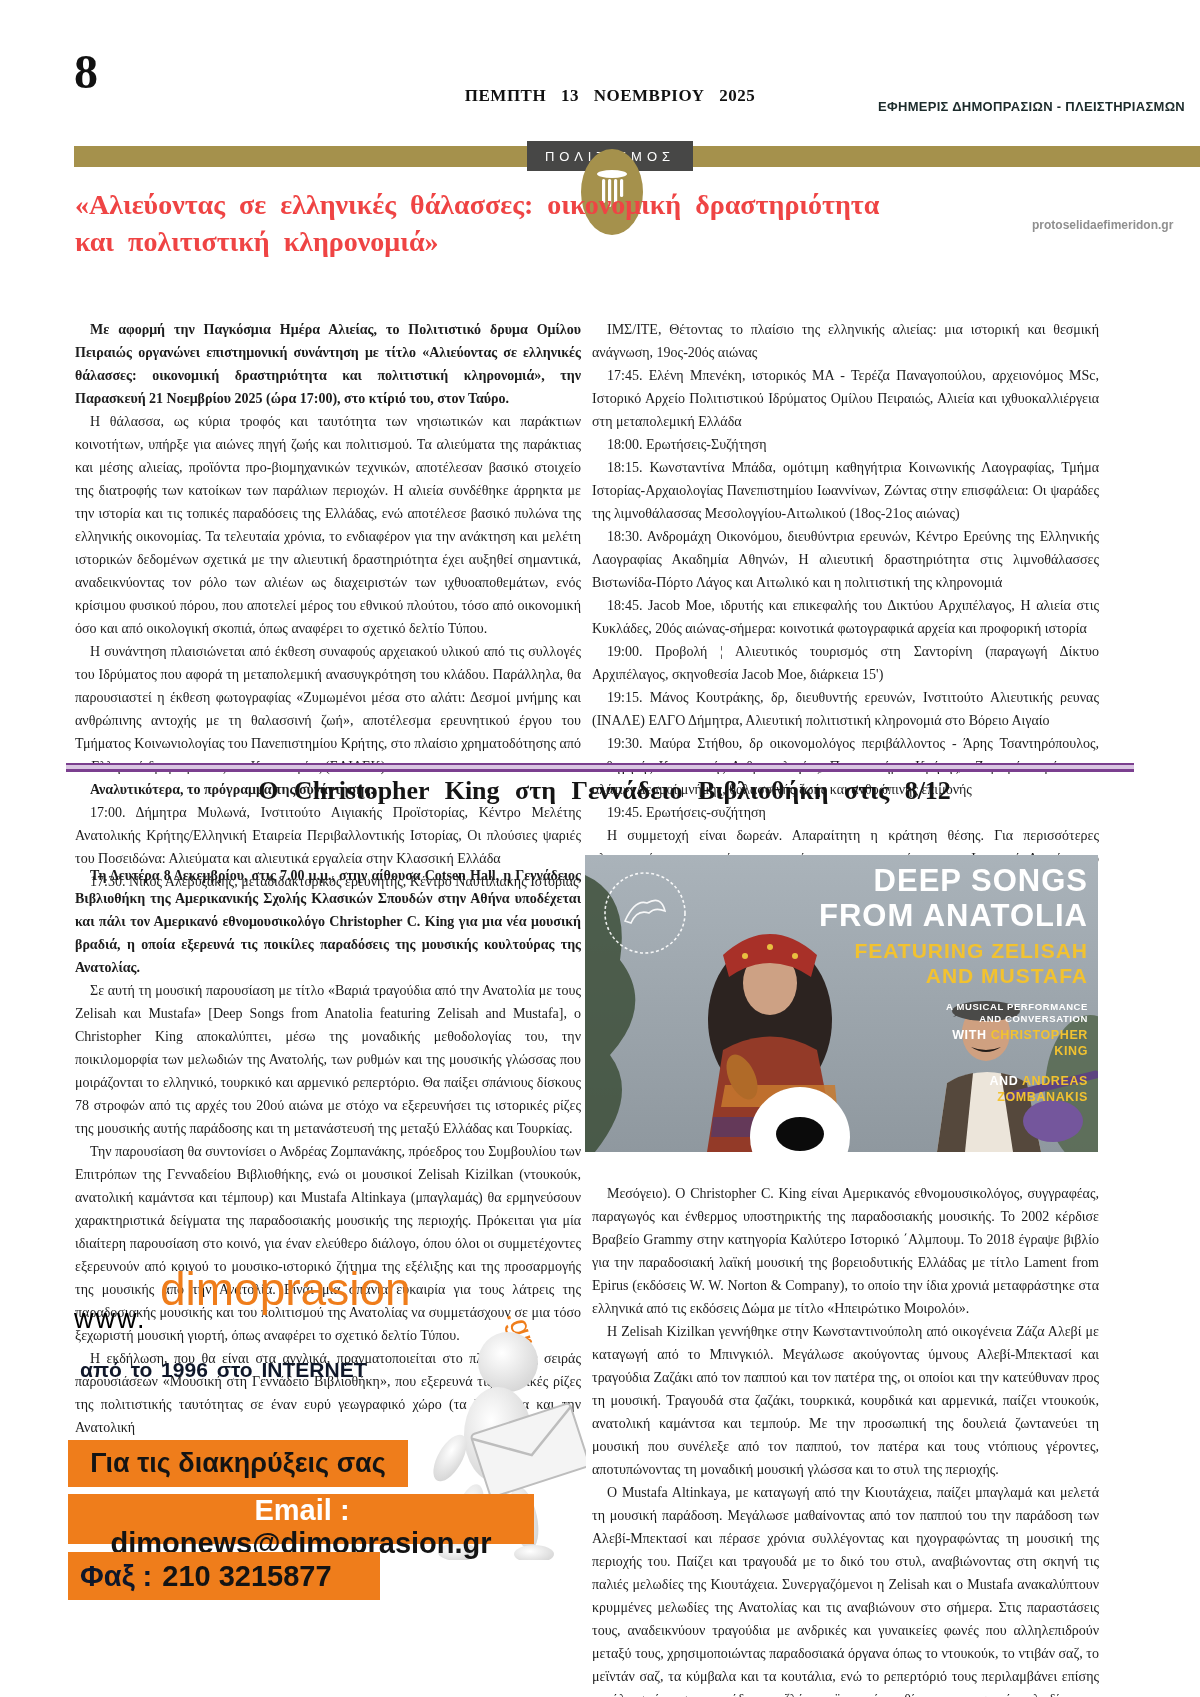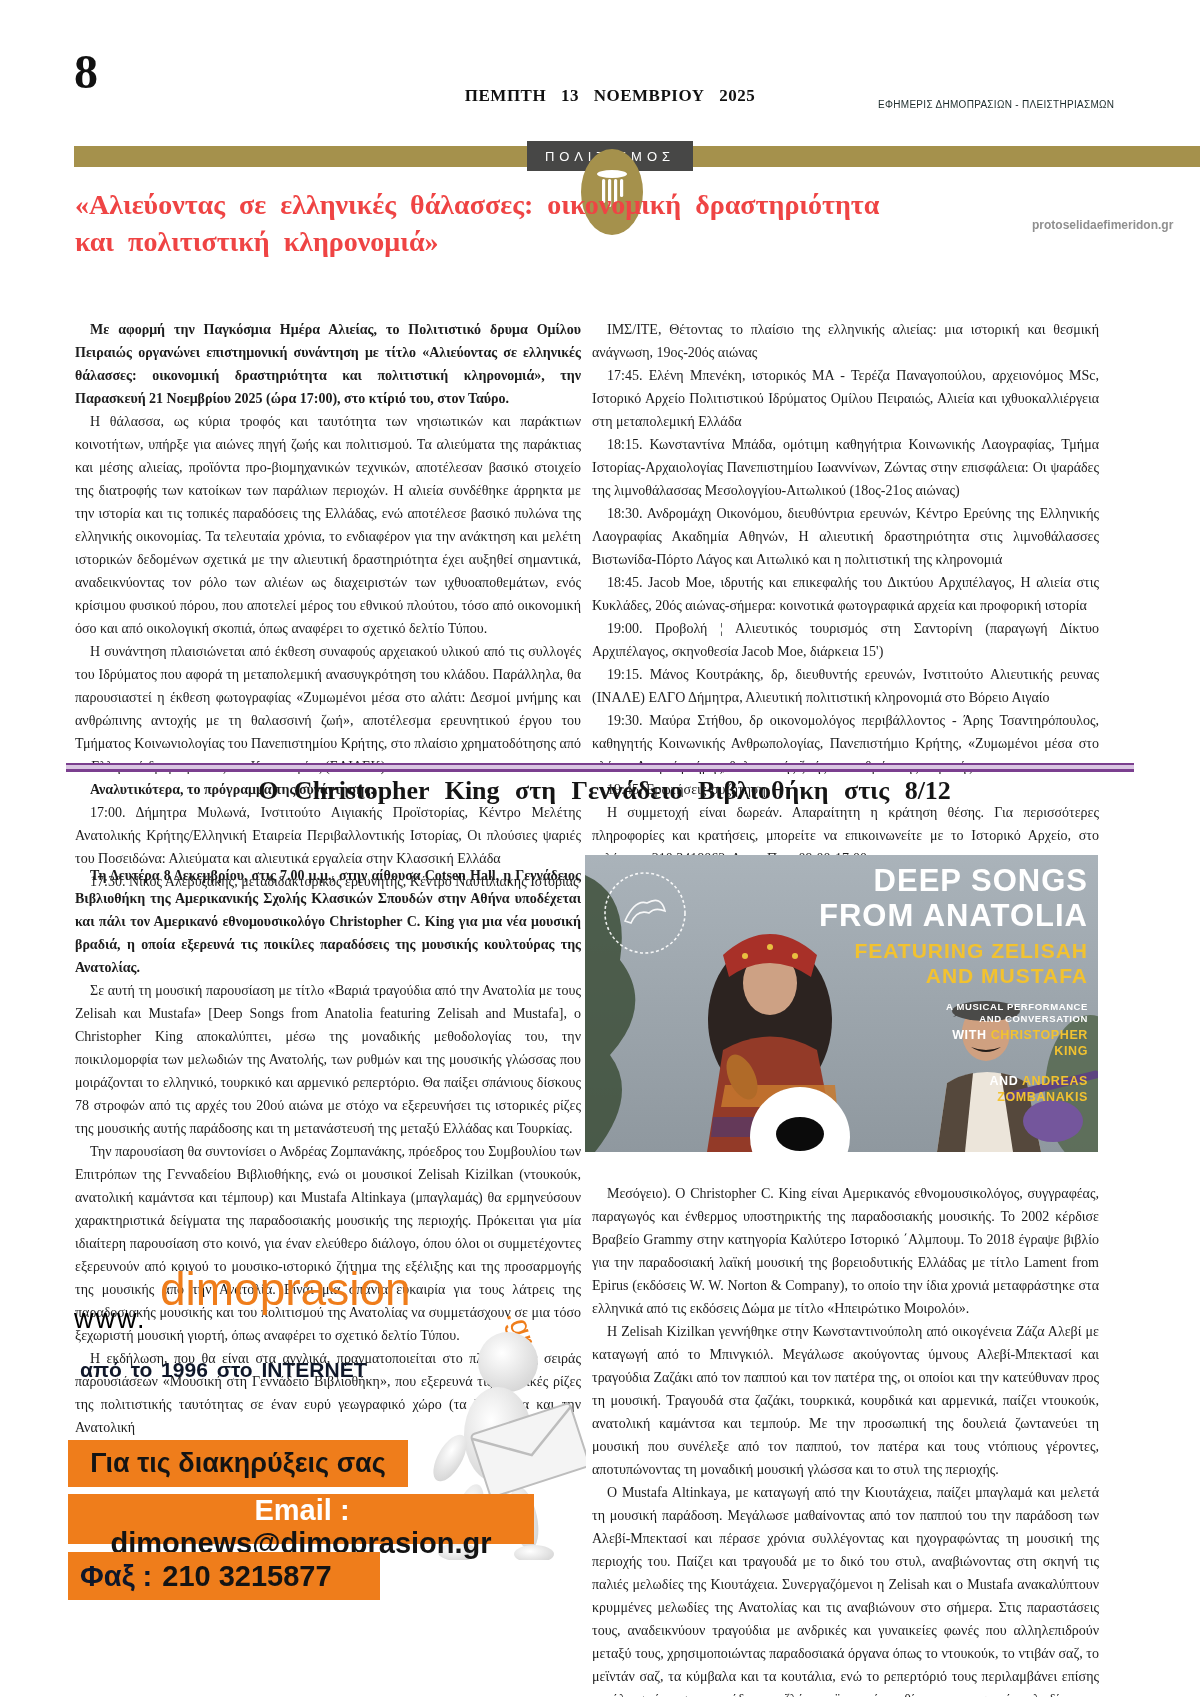--- a/index.html
+++ b/index.html
@@ -4,21 +4,21 @@
 <style>
   html,body{margin:0;padding:0;background:#e8e8e8;}
   .page{position:relative;width:1200px;height:1697px;background:#ffffff;margin:0 auto;
         font-family:"Liberation Serif",serif;overflow:hidden;}
 
   
   .pagenum{position:absolute;left:74px;top:48px;font-size:48px;font-weight:bold;color:#111;line-height:1;}
   .dateline{position:absolute;left:345px;top:86px;width:530px;text-align:center;
             font-size:17px;font-weight:bold;color:#111;word-spacing:10px;letter-spacing:.5px;}
   .masthead{position:absolute;left:858px;top:99px;width:240px;font-family:"Liberation Sans",sans-serif;
-            font-size:10px;font-weight:normal;color:#1c2b2b;letter-spacing:.3px;white-space:nowrap;padding-left:20px;}
+            font-size:13px;font-weight:bold;color:#1c2b2b;letter-spacing:.3px;white-space:nowrap;padding-left:20px;}
   .goldbar{position:absolute;left:74px;top:146px;width:1126px;height:21px;background:#a5914c;}
   .section-box{position:absolute;left:527px;top:141px;width:166px;height:30px;background:#474746;
                color:#fff;font-family:"Liberation Sans",sans-serif;font-size:13px;letter-spacing:5px;
                display:flex;align-items:center;justify-content:center;}
   .emblem{position:absolute;left:581px;top:149px;width:62px;height:86px;background:#a5914c;
           border-radius:50%;display:flex;align-items:center;justify-content:center;}
 
   
   .headline1{position:absolute;left:75px;top:186px;width:980px;text-align:left;
              font-size:28px;font-weight:bold;color:#ef4444;line-height:37px;word-spacing:7px;}
@@ -102,20 +102,21 @@
     <p class="lead">Με αφορμή την Παγκόσμια Ημέρα Αλιείας, το Πολιτιστικό  δρυμα Ομίλου Πειραιώς οργανώνει επιστημονική συνάντηση με τίτλο «Αλιεύοντας σε ελληνικές θάλασσες: οικονομική δραστηριότητα και πολιτιστική κληρονομιά», την Παρασκευή 21 Νοεμβρίου 2025 (ώρα 17:00), στο κτίριό του, στον Ταύρο.</p>
     <p>Η θάλασσα, ως κύρια τροφός και ταυτότητα των νησιωτικών και παράκτιων κοινοτήτων, υπήρξε για αιώνες πηγή ζωής και πολιτισμού. Τα αλιεύματα της παράκτιας και μέσης αλιείας, προϊόντα προ-βιομηχανικών τεχνικών, αποτέλεσαν βασικό στοιχείο της διατροφής των κατοίκων των παράλιων περιοχών. Η αλιεία συνδέθηκε άρρηκτα με την ιστορία και τις τοπικές παραδόσεις της Ελλάδας, ενώ αποτέλεσε βασικό πυλώνα της ελληνικής οικονομίας. Τα τελευταία χρόνια, το ενδιαφέρον για την ανάκτηση και μελέτη ιστορικών δεδομένων σχετικά με την αλιευτική δραστηριότητα έχει αυξηθεί σημαντικά, αναδεικνύοντας τον ρόλο των αλιέων ως διαχειριστών των ιχθυοαποθεμάτων, ενός κρίσιμου φυσικού πόρου, που αποτελεί μέρος του εθνικού πλούτου, τόσο από οικονομική όσο και από οικολογική σκοπιά, όπως αναφέρει το σχετικό δελτίο Τύπου.</p>
     <p>Η συνάντηση πλαισιώνεται από έκθεση συναφούς αρχειακού υλικού από τις συλλογές του Ιδρύματος που αφορά τη μεταπολεμική ανασυγκρότηση του κλάδου. Παράλληλα, θα παρουσιαστεί η έκθεση φωτογραφίας «Ζυμωμένοι μέσα στο αλάτι: Δεσμοί μνήμης και ανθρώπινης αντοχής με τη θαλασσινή ζωή», αποτέλεσμα ερευνητικού έργου του Τμήματος Κοινωνιολογίας του Πανεπιστημίου Κρήτης, στο πλαίσιο χρηματοδότησης από το Ελληνικό  δρυμα  ρευνας και Καινοτομίας (ΕΛΙΔΕΚ).</p>
     <p class="subhead">Αναλυτικότερα, το πρόγραμμα της συνάντησης:</p>
     <p>17:00. Δήμητρα Μυλωνά, Ινστιτούτο Αιγιακής Προϊστορίας, Κέντρο Μελέτης Ανατολικής Κρήτης/Ελληνική Εταιρεία Περιβαλλοντικής Ιστορίας, Οι πλούσιες ψαριές του Ποσειδώνα: Αλιεύματα και αλιευτικά εργαλεία στην Κλασσική Ελλάδα</p>
     <p>17:30. Νίκος Αλεβυζάκης, μεταδιδακτορικός ερευνητής, Κέντρο Ναυτιλιακής Ιστορίας</p>
   </div>
   <div class="col a1-right">
     <p>ΙΜΣ/ΙΤΕ, Θέτοντας το πλαίσιο της ελληνικής αλιείας: μια ιστορική και θεσμική ανάγνωση, 19ος-20ός αιώνας</p>
     <p>17:45. Ελένη Μπενέκη, ιστορικός ΜΑ - Τερέζα Παναγοπούλου, αρχειονόμος MSc, Ιστορικό Αρχείο Πολιτιστικού Ιδρύματος Ομίλου Πειραιώς, Αλιεία και ιχθυοκαλλιέργεια στη μεταπολεμική Ελλάδα</p>
+    <p>18:00. Ερωτήσεις-Συζήτηση</p>
     <p>18:15. Κωνσταντίνα Μπάδα, ομότιμη καθηγήτρια Κοινωνικής Λαογραφίας, Τμήμα Ιστορίας-Αρχαιολογίας Πανεπιστημίου Ιωαννίνων, Ζώντας στην επισφάλεια: Οι ψαράδες της λιμνοθάλασσας Μεσολογγίου-Αιτωλικού (18ος-21ος αιώνας)</p>
     <p>18:30. Ανδρομάχη Οικονόμου, διευθύντρια ερευνών, Κέντρο Ερεύνης της Ελληνικής Λαογραφίας Ακαδημία Αθηνών, Η αλιευτική δραστηριότητα στις λιμνοθάλασσες Βιστωνίδα-Πόρτο Λάγος και Αιτωλικό και η πολιτιστική της κληρονομιά</p>
     <p>18:45. Jacob Moe, ιδρυτής και επικεφαλής του Δικτύου Αρχιπέλαγος, Η αλιεία στις Κυκλάδες, 20ός αιώνας-σήμερα: κοινοτικά φωτογραφικά αρχεία και προφορική ιστορία</p>
     <p>19:00. Προβολή ¦ Αλιευτικός τουρισμός στη Σαντορίνη (παραγωγή Δίκτυο Αρχιπέλαγος, σκηνοθεσία Jacob Moe, διάρκεια 15')</p>
     <p>19:15. Μάνος Κουτράκης, δρ, διευθυντής ερευνών, Ινστιτούτο Αλιευτικής  ρευνας (ΙΝΑΛΕ) ΕΛΓΟ Δήμητρα, Αλιευτική πολιτιστική κληρονομιά στο Βόρειο Αιγαίο</p>
     <p>19:30. Μαύρα Στήθου, δρ οικονομολόγος περιβάλλοντος - Άρης Τσαντηρόπουλος, καθηγητής Κοινωνικής Ανθρωπολογίας, Πανεπιστήμιο Κρήτης, «Ζυμωμένοι μέσα στο αλάτι»: Δεσμοί μνήμης, θαλασσινής ζωής και ανθρώπινης επιμονής</p>
     <p>19:45. Ερωτήσεις-συζήτηση</p>
     <p>Η συμμετοχή είναι δωρεάν. Απαραίτητη η κράτηση θέσης. Για περισσότερες πληροφορίες και κρατήσεις, μπορείτε να επικοινωνείτε με το Ιστορικό Αρχείο, στο τηλέφωνο 210 3418062, Δευτ.-Παρ. 09:00-17:00.</p>
     <p>*Πηγή φωτ.: ΠΙΟΠ</p>
   </div>

